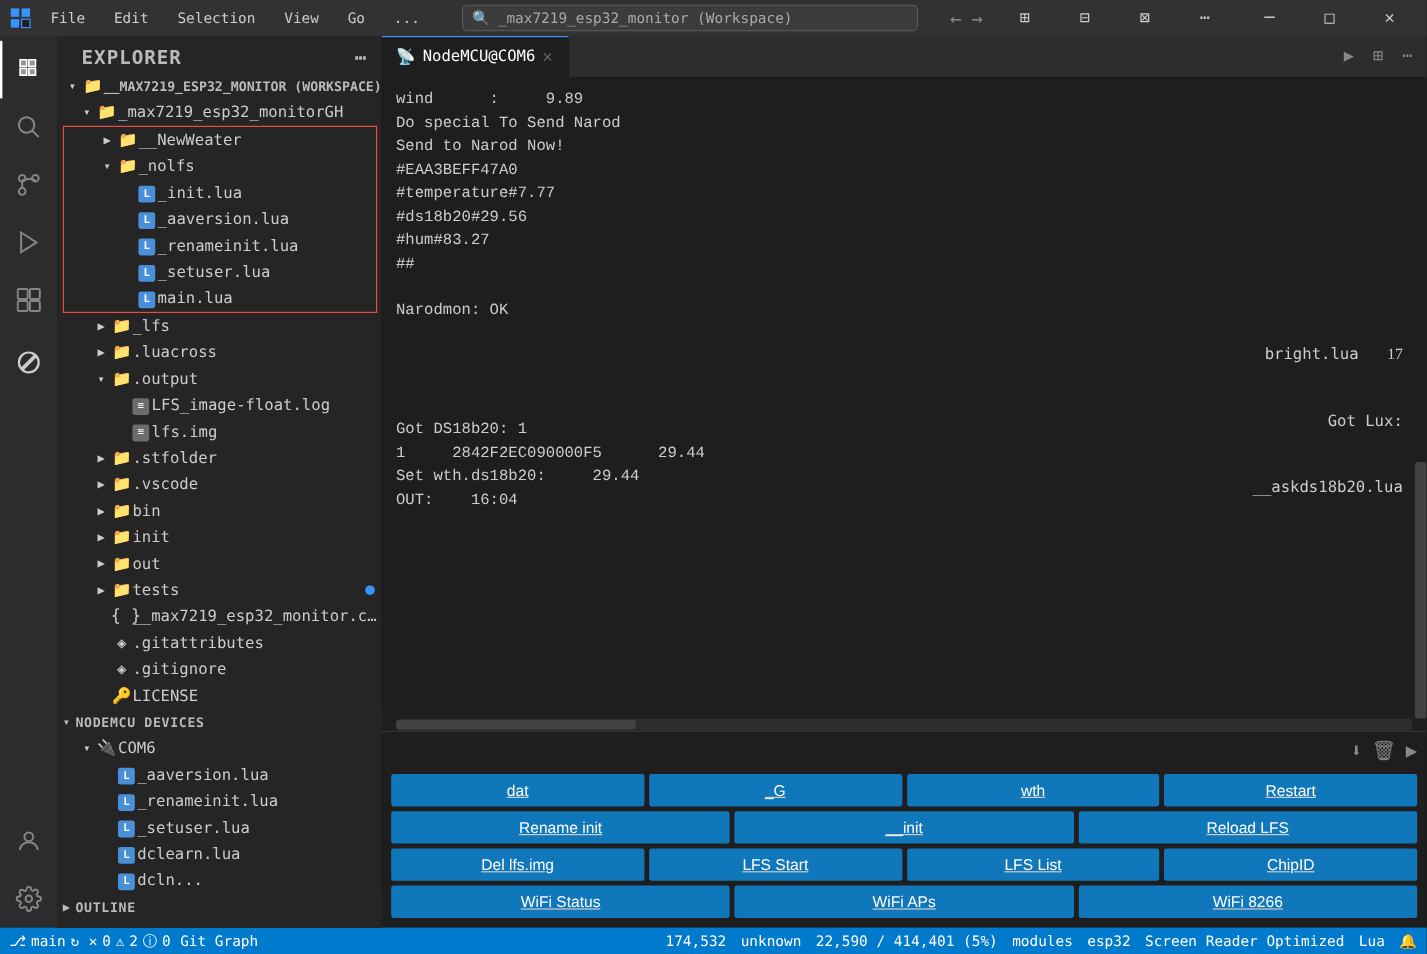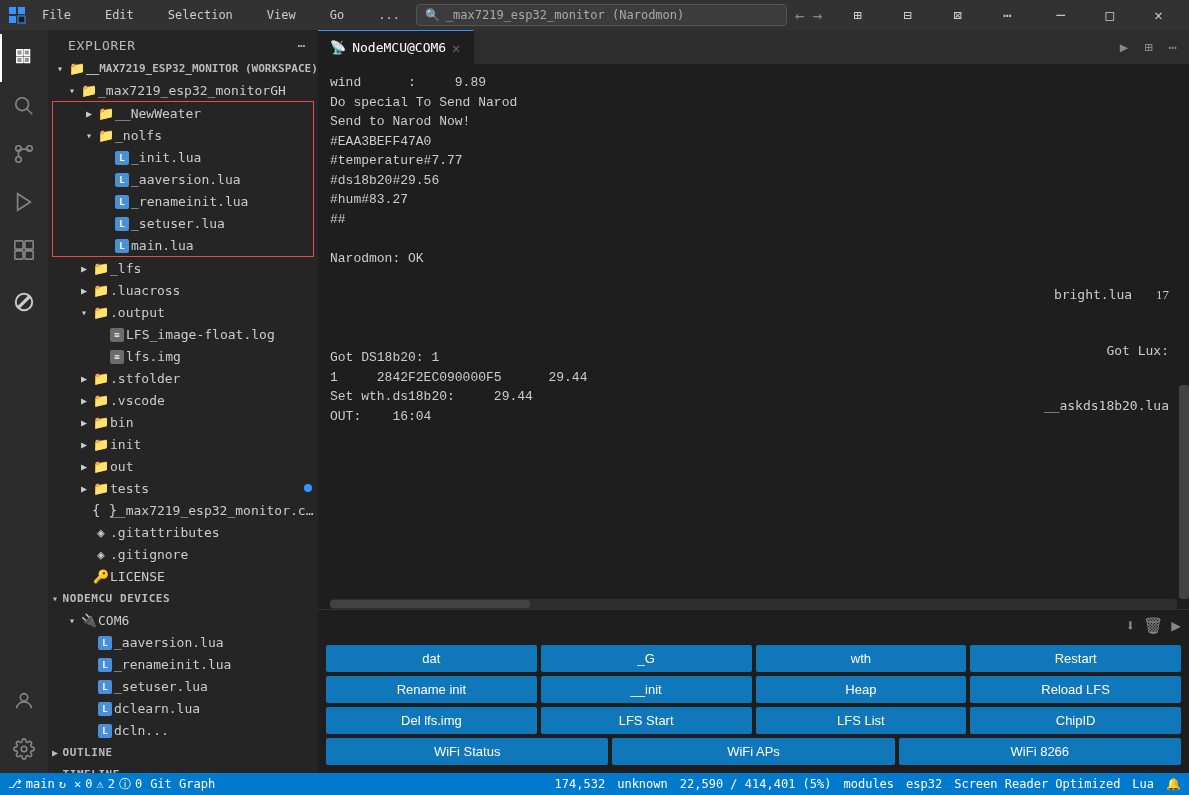--- a/index.html
+++ b/index.html
@@ -25,21 +25,21 @@
       flex-shrink: 0;
       gap: 4px;
     }
     .titlebar-logo {
       width: 18px;
       height: 18px;
       margin-right: 4px;
     }
     .titlebar-menu {
       display: flex;
-      gap: 18px;
+      gap: 8px;
     }
     .titlebar-menu-item {
       padding: 0 8px;
       height: 30px;
       line-height: 30px;
       font-size: 12px;
       color: #cccccc;
       cursor: pointer;
     }
     .titlebar-spacer { flex: 1; }
@@ -106,22 +106,22 @@
       display: flex;
       flex-direction: column;
       flex-shrink: 0;
       overflow: hidden;
     }
     .sidebar-header {
       display: flex;
       align-items: center;
       justify-content: space-between;
       padding: 8px 12px 4px 20px;
-      font-size: 13px;
-      font-weight: 400;
+      font-size: 16px;
+      font-weight: 700;
       color: #bbbbbb;
       letter-spacing: 0.05em;
       flex-shrink: 0;
     }
     .sidebar-content {
       flex: 1;
       overflow-y: auto;
       overflow-x: hidden;
     }
     .sidebar-content::-webkit-scrollbar { width: 4px; }
@@ -258,20 +258,21 @@
       color: #cccccc;
     }
     .terminal-content::-webkit-scrollbar { width: 8px; }
     .terminal-content::-webkit-scrollbar-thumb { background: #424242; }
 
     
     .button-grid {
       background: #1e1e1e;
       padding: 4px 8px;
       flex-shrink: 0;
+      text-decoration: underline;
     }
     .btn-row {
       display: flex;
       gap: 4px;
       margin-bottom: 4px;
     }
     .cmd-btn {
       flex: 1;
       background: #1177bb;
       color: #ffffff;
@@ -381,21 +382,21 @@
     <div class="titlebar-menu-item">File</div>
     <div class="titlebar-menu-item">Edit</div>
     <div class="titlebar-menu-item">Selection</div>
     <div class="titlebar-menu-item">View</div>
     <div class="titlebar-menu-item">Go</div>
     <div class="titlebar-menu-item">...</div>
   </div>
   <div class="titlebar-spacer"></div>
   <div class="titlebar-search">
     <span style="margin-right:6px;color:#888;">🔍</span>
-    <span>_max7219_esp32_monitor (Narodmon)</span>
+    <span>_max7219_esp32_monitor (Workspace)</span>
   </div>
   <div class="titlebar-spacer"></div>
   <div style="display:flex;align-items:center;gap:8px;margin-right:8px;">
     <span style="color:#888;cursor:pointer;font-size:16px;">←</span>
     <span style="color:#888;cursor:pointer;font-size:16px;">→</span>
   </div>
   <div style="display:flex;align-items:center;gap:4px;margin-right:4px;">
     <div class="titlebar-ctrl-btn">⊞</div>
     <div class="titlebar-ctrl-btn">⊟</div>
     <div class="titlebar-ctrl-btn">⊠</div>
@@ -738,21 +739,20 @@
       <div class="button-grid">
         <div class="btn-row">
           <button class="cmd-btn">dat</button>
           <button class="cmd-btn">_G</button>
           <button class="cmd-btn">wth</button>
           <button class="cmd-btn">Restart</button>
         </div>
         <div class="btn-row">
           <button class="cmd-btn">Rename init</button>
           <button class="cmd-btn">__init</button>
-          <button class="cmd-btn">Heap</button>
           <button class="cmd-btn">Reload LFS</button>
         </div>
         <div class="btn-row">
           <button class="cmd-btn">Del lfs.img</button>
           <button class="cmd-btn">LFS Start</button>
           <button class="cmd-btn">LFS List</button>
           <button class="cmd-btn">ChipID</button>
         </div>
         <div class="btn-row">
           <button class="cmd-btn">WiFi Status</button>

